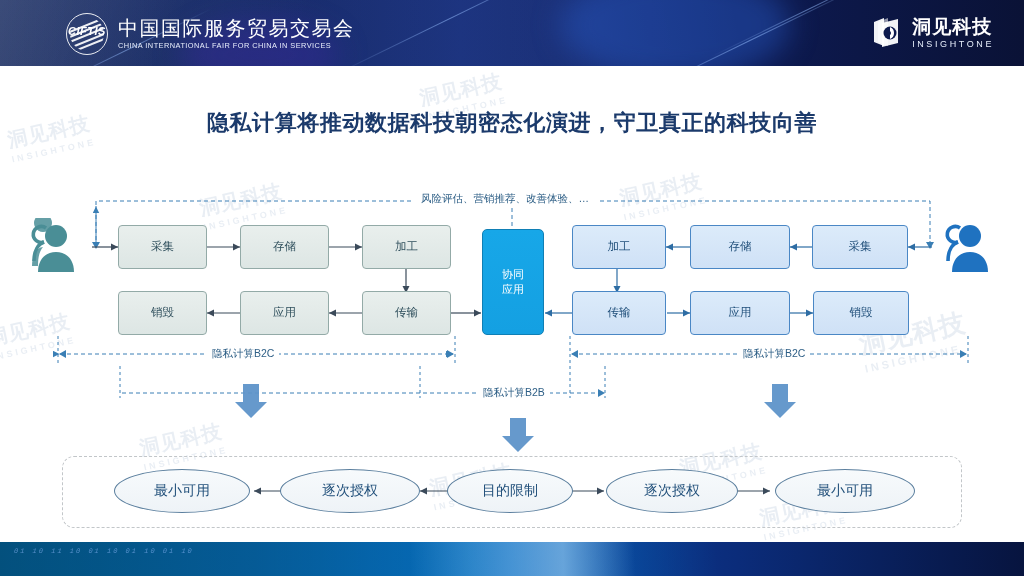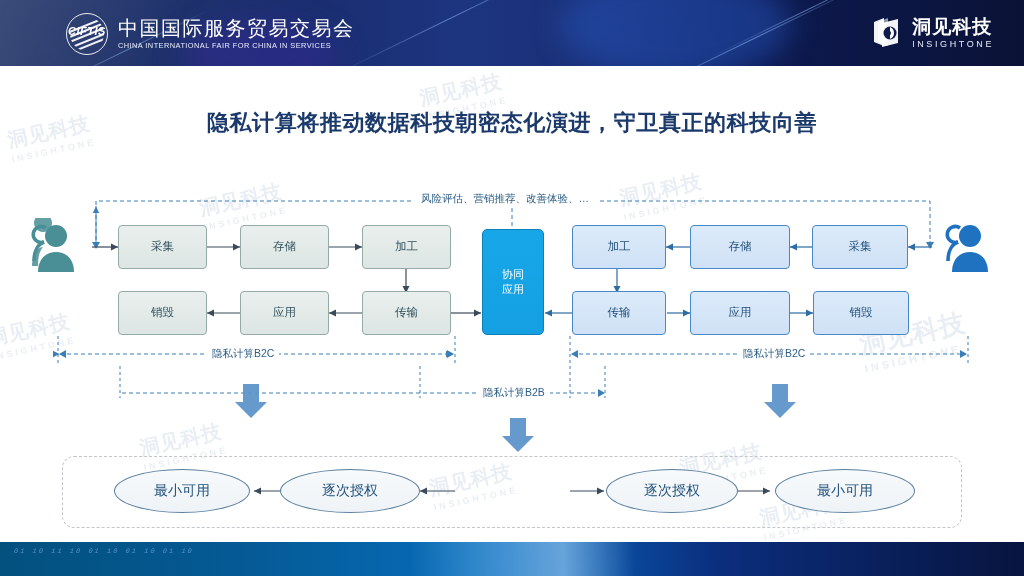--- a/index.html
+++ b/index.html
@@ -319,20 +319,21 @@
     <div class="box blue" style="left:813px;top:225px;width:96px;height:44px;">销毁</div>
 
     <div class="lbl" style="left:207px;top:281px;">隐私计算B2C</div>
     <div class="lbl" style="left:738px;top:281px;">隐私计算B2C</div>
     <div class="lbl" style="left:478px;top:320px;">隐私计算B2B</div>
 
     <div class="dashbox" style="left:62px;top:390px;width:900px;height:72px;"></div>
 
     <div class="ellipse" style="left:114px;top:403px;width:136px;height:44px;">最小可用</div>
     <div class="ellipse" style="left:280px;top:403px;width:140px;height:44px;">逐次授权</div>
+    <div class="ellipse" style="left:447px;top:403px;width:126px;height:44px;">目的限制</div>
     <div class="ellipse" style="left:606px;top:403px;width:132px;height:44px;">逐次授权</div>
     <div class="ellipse" style="left:775px;top:403px;width:140px;height:44px;">最小可用</div>
 
   </div>
 
   <div class="bottombar">
     <div class="code">01 10 11 10 01 10 01 10 01 10</div>
   </div>
 
 </div>

